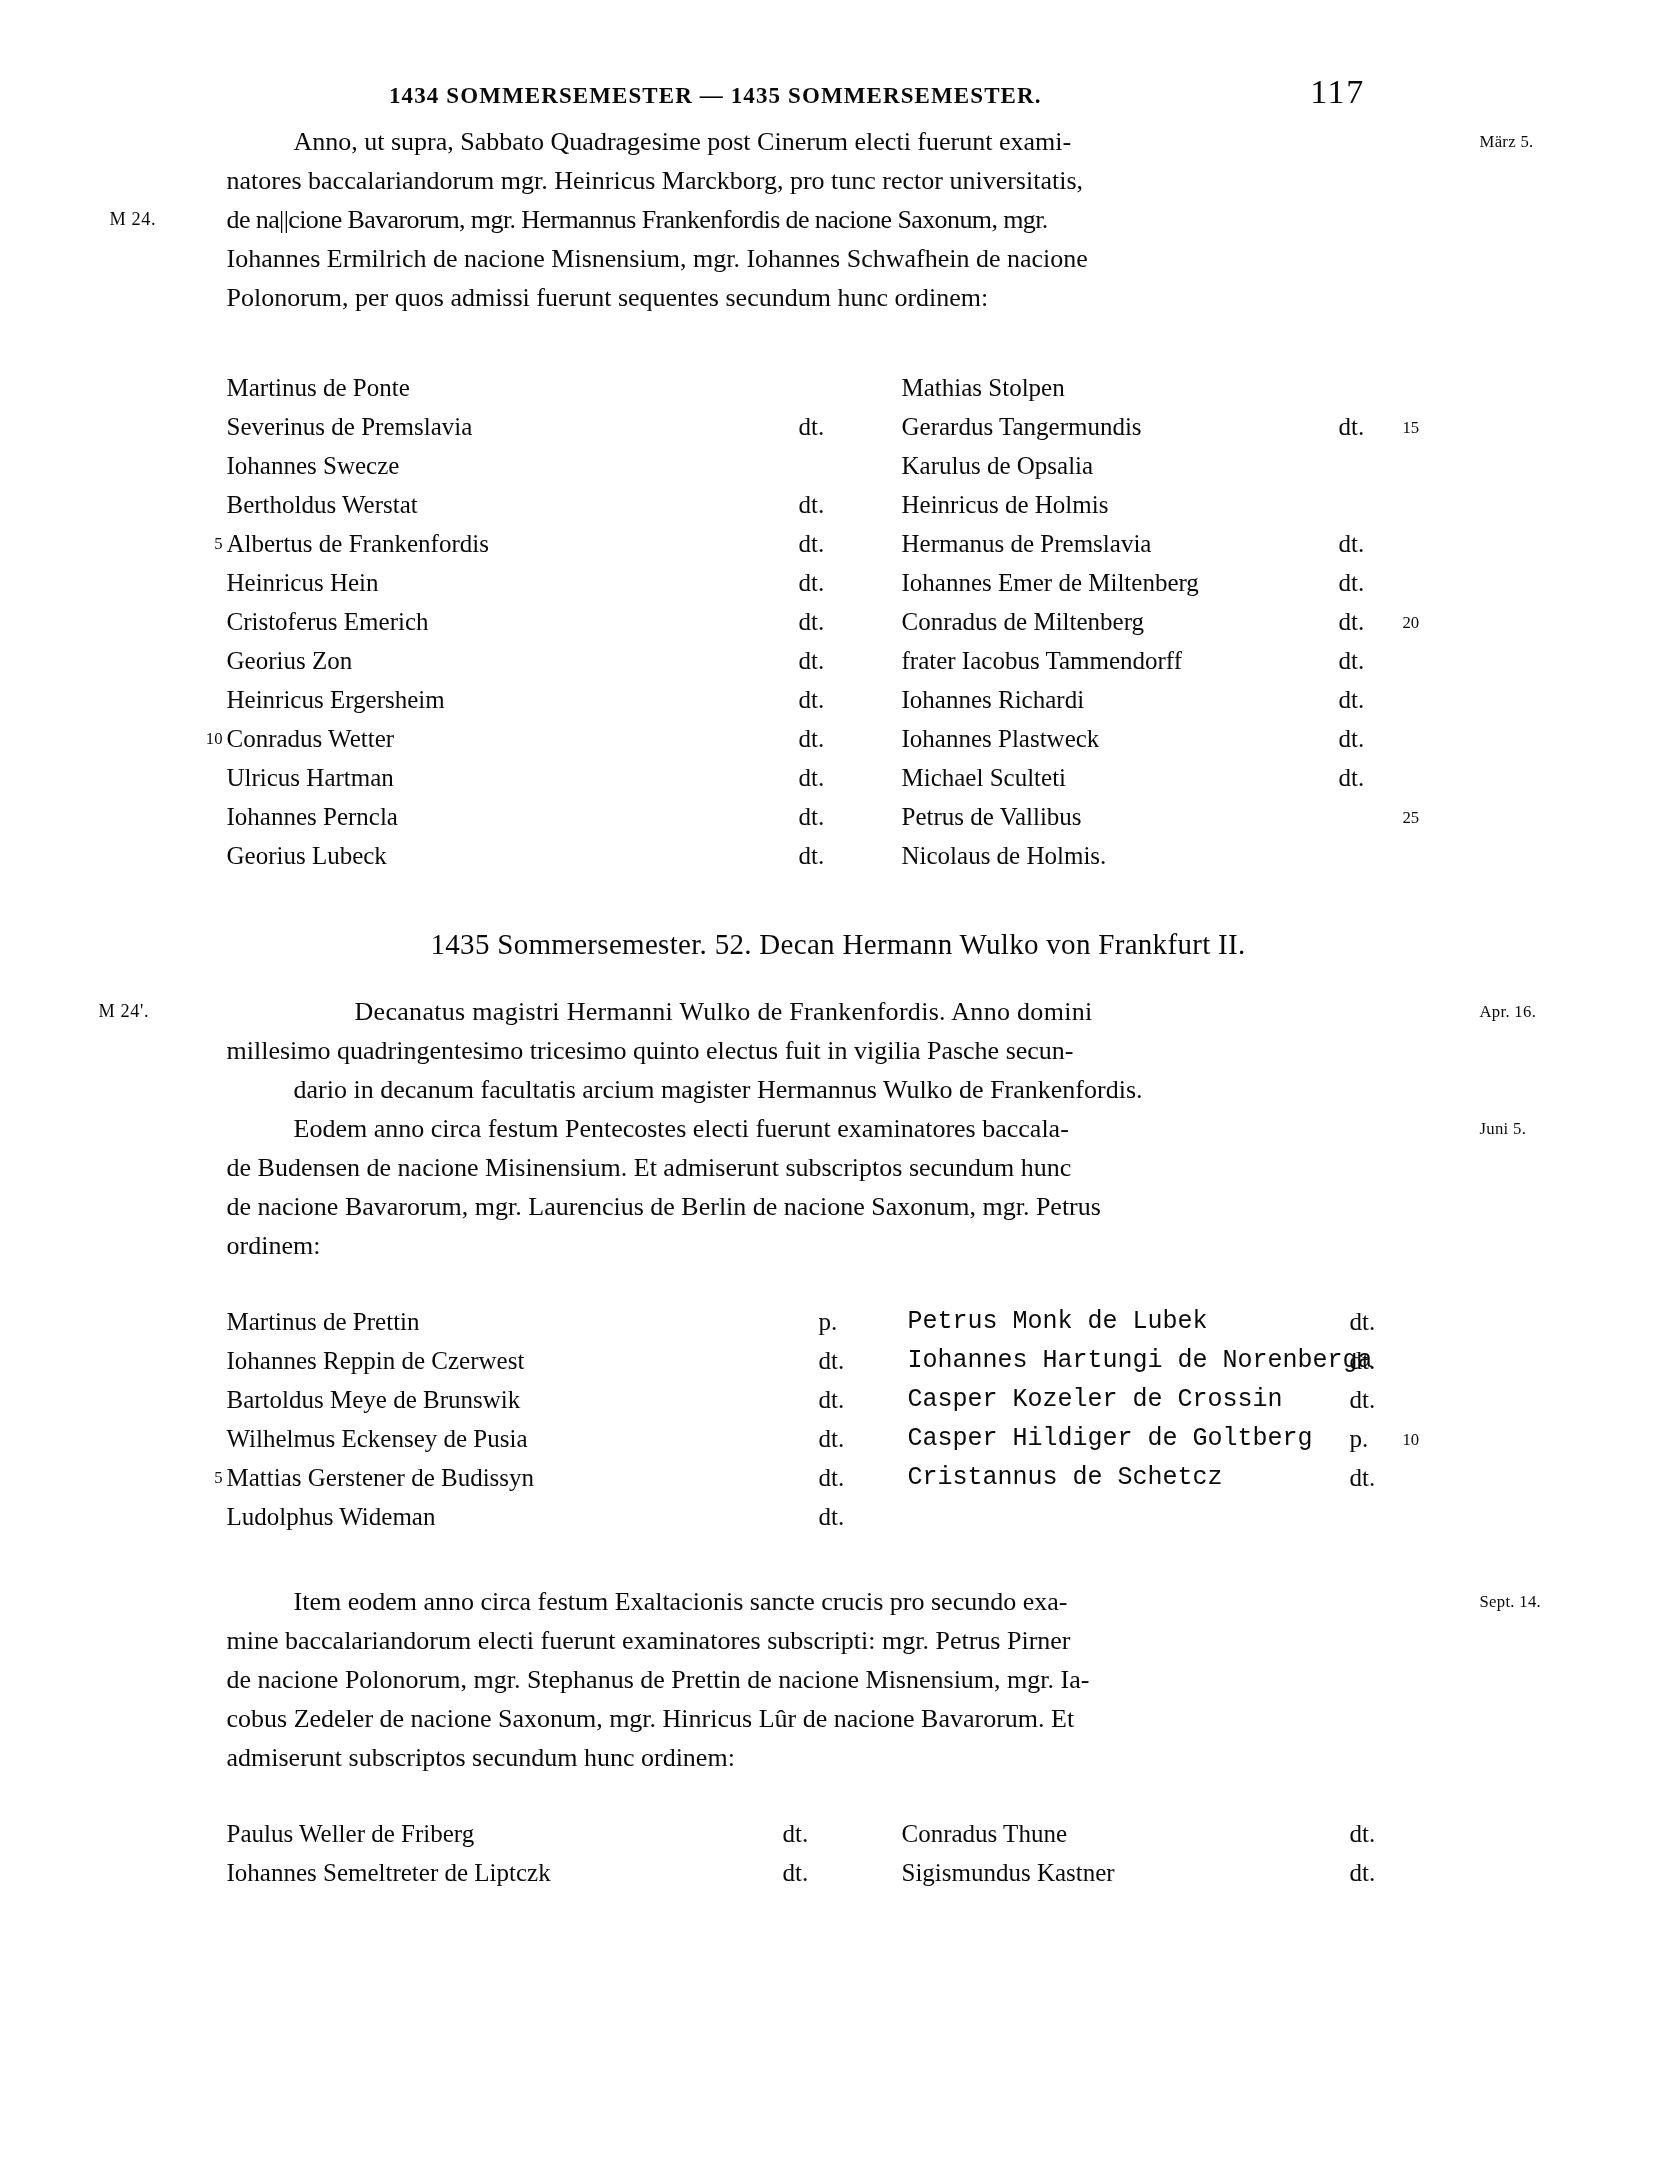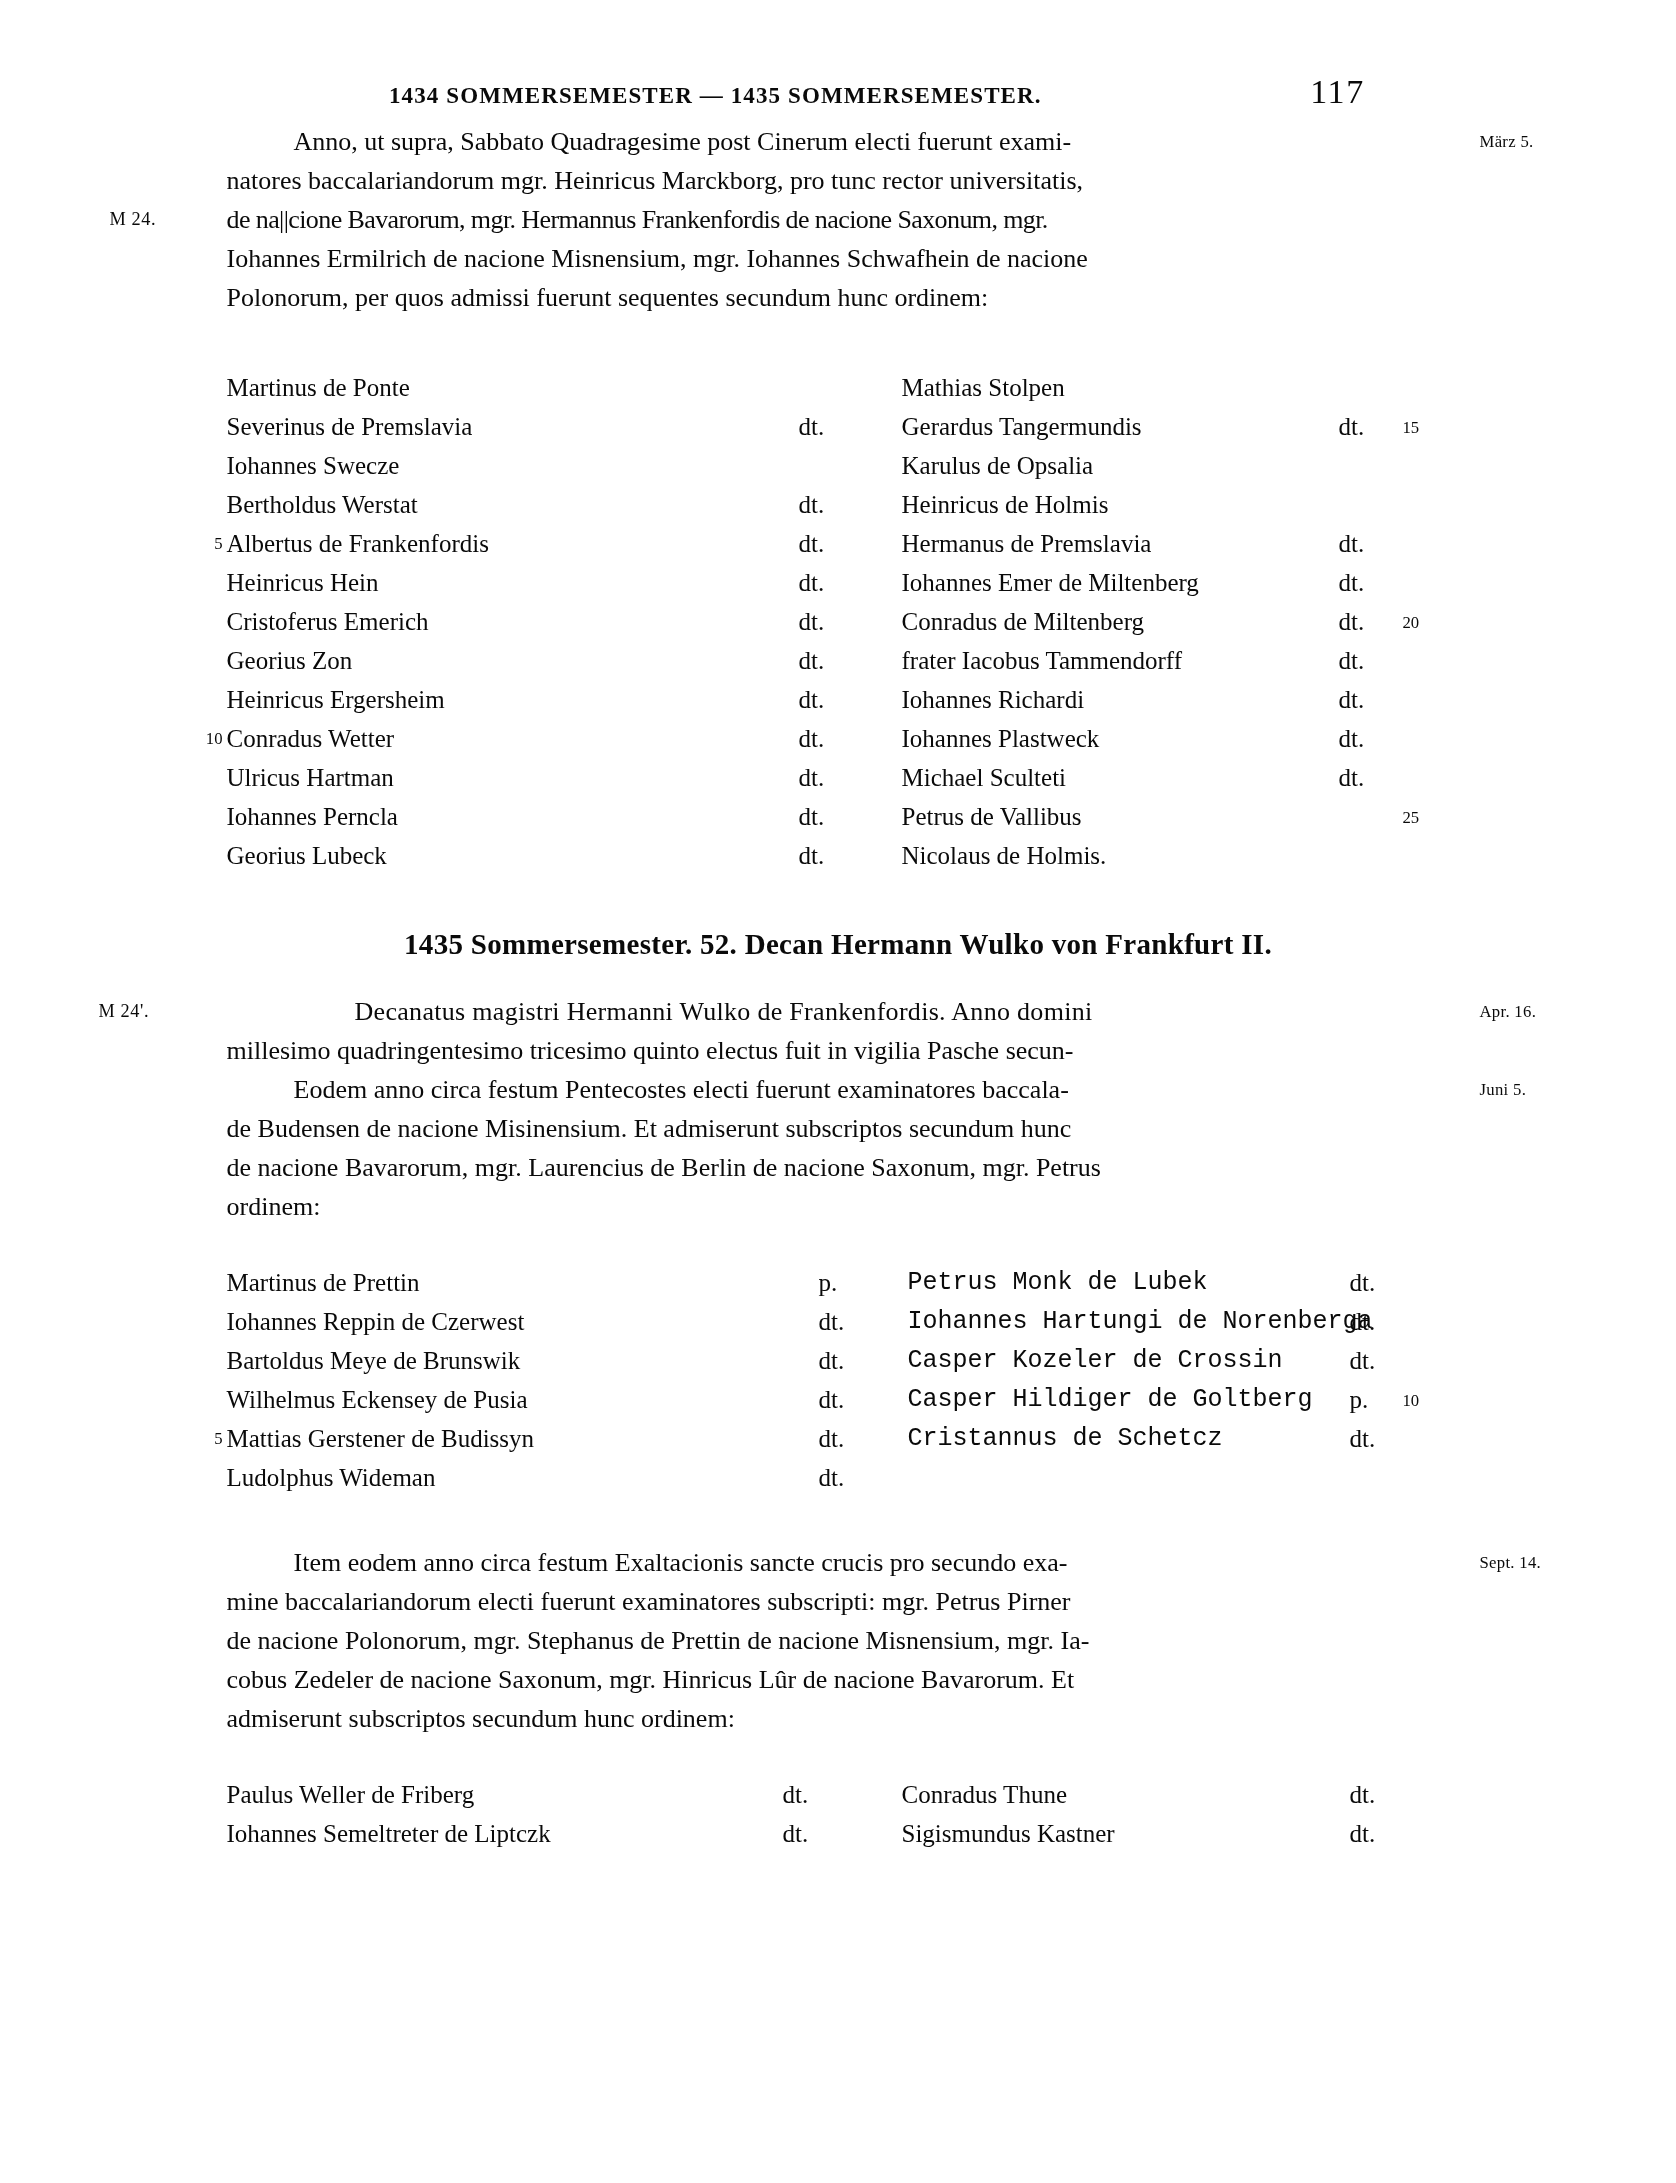--- a/index.html
+++ b/index.html
@@ -154,21 +154,21 @@
   .listC .col-l-name { left: 0px; }
   .listC .col-l-mark { left: 556px; }
   .listC .col-r-name { left: 675px; }
   .listC .col-r-mark { left: 1123px; }
   .listC .col-r-num  { left: 1176px; }
 
   
   .section-heading {
     text-align: center;
     font-size: 29px;
-    font-weight: 700;
+    font-weight: 400;
     letter-spacing: 0.3px;
     margin: 53px 0 31px 0;
     white-space: nowrap;
     font-family: "Liberation Serif", "DejaVu Serif", serif;
   }
 
   .gap-sm { height: 14.5px; }
   .gap-md { height: 29px; }
   .gap-lg { height: 41px; }
 
@@ -333,20 +333,23 @@
 
     <div class="para">
       <div class="line">
         <span class="margin-left" style="top:0; left:-128px;">M 24'.</span>
         <span class="indent" style="width:128px;"></span><span class="spaced">Decanatus magistri Hermanni Wulko de Frankenfordis.   Anno domini</span>
         <span class="margin-right" style="top:0;">Apr. 16.</span>
       </div>
       <div class="line">
         <span>millesimo quadringentesimo tricesimo quinto electus fuit in vigilia Pasche secun-</span>
       </div>
+      <div class="line">
+        <span style="margin-left:67px;">dario in decanum facultatis arcium magister Hermannus Wulko de Frankenfordis.</span>
+      </div>
     </div>
 
     <div class="para">
       <div class="line">
         <span class="indent"></span><span>Eodem anno circa festum Pentecostes electi fuerunt examinatores baccala-</span>
         <span class="margin-right" style="top:0;">Juni 5.</span>
       </div>
       <div class="line">
         <span>de Budensen de nacione Misinensium.  Et admiserunt subscriptos secundum hunc</span>
       </div>

